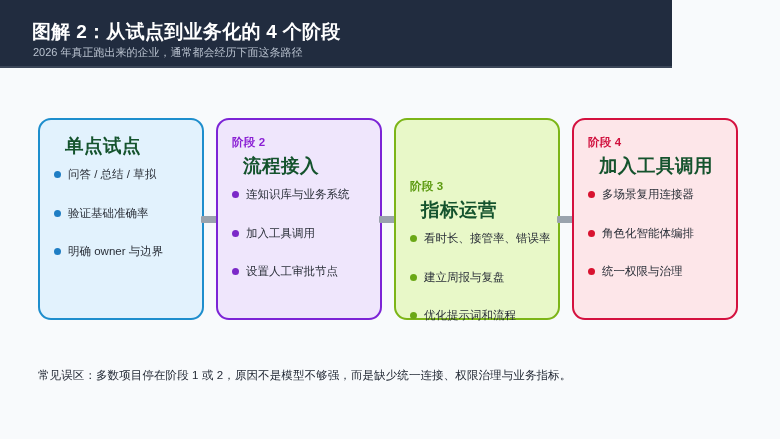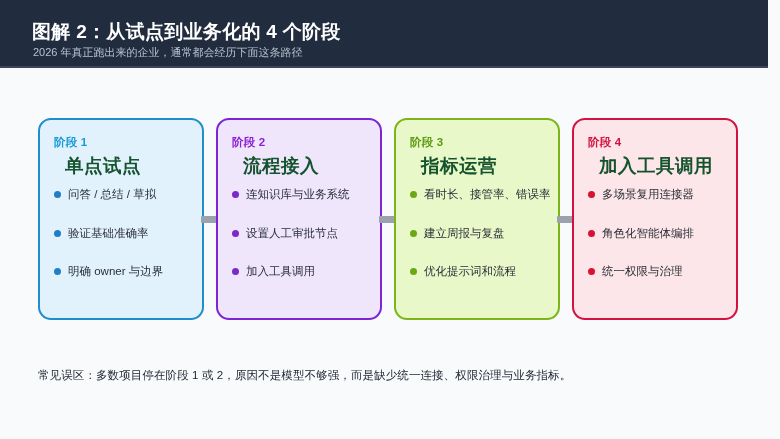--- a/index.html
+++ b/index.html
@@ -12,21 +12,21 @@
     background: #f8fafc;
     font-family: "Liberation Sans", "DejaVu Sans", sans-serif;
     overflow: hidden;
     position: relative;
   }
 
   
   #header-bar {
     position: absolute;
     left: 0; top: 0;
-    width: 768px;
+    width: 672px;
     height: 68px;
     background: #212c3f;
     border-bottom: 2px solid #3b4658;
     box-sizing: border-box;
   }
   #header-title {
     position: absolute;
     left: 32px;
     top: 19px;
     font-size: 19px;
@@ -121,21 +121,21 @@
   
   .theme-blue  { background: #e2f2fd; border-color: #1e8ecd; }
   .theme-blue  .stage-label { color: #1799d8; }
   .theme-blue  .dot { background: #1f7ec4; }
   
   .theme-purple{ background: #efe6fc; border-color: #7c24d6; }
   .theme-purple .stage-label { color: #8a1fd4; }
   .theme-purple .dot { background: #7b29c8; }
   
   .theme-green { background: #e8f8c8; border-color: #7cb518; }
-  .theme-green .stage-label { color: #5c9a10; }
+  .theme-green .stage-label { color: #5c9a10; margin-top: 44px; }
   .theme-green .dot { background: #6aa816; }
   
   .theme-pink  { background: #fde6e9; border-color: #d4113f; }
   .theme-pink  .stage-label { color: #d0113e; }
   .theme-pink  .dot { background: #d8122f; }
 
   
   #footer-note {
     position: absolute;
     left: 38px;
@@ -151,40 +151,39 @@
 <body>
 
 <div id="header-bar">
   <div id="header-title">图解 2：从试点到业务化的 4 个阶段</div>
   <div id="header-subtitle">2026 年真正跑出来的企业，通常都会经历下面这条路径</div>
 </div>
 
 <div id="stages-row">
 
   <div class="stage-card theme-blue">
-    <div class="stage-label">阶段 1</div>
     <div class="stage-title">单点试点</div>
     <ul class="bullets">
       <li><span class="dot"></span><span>问答 / 总结 / 草拟</span></li>
       <li><span class="dot"></span><span>验证基础准确率</span></li>
       <li><span class="dot"></span><span>明确 owner 与边界</span></li>
     </ul>
   </div>
 
   <div class="connector">
     <div class="bar"></div>
   </div>
 
   <div class="stage-card theme-purple">
     <div class="stage-label">阶段 2</div>
     <div class="stage-title">流程接入</div>
     <ul class="bullets">
       <li><span class="dot"></span><span>连知识库与业务系统</span></li>
+      <li><span class="dot"></span><span>加入工具调用</span></li>
       <li><span class="dot"></span><span>设置人工审批节点</span></li>
-      <li><span class="dot"></span><span>加入工具调用</span></li>
     </ul>
   </div>
 
   <div class="connector">
     <div class="bar"></div>
   </div>
 
   <div class="stage-card theme-green">
     <div class="stage-label">阶段 3</div>
     <div class="stage-title">指标运营</div>

